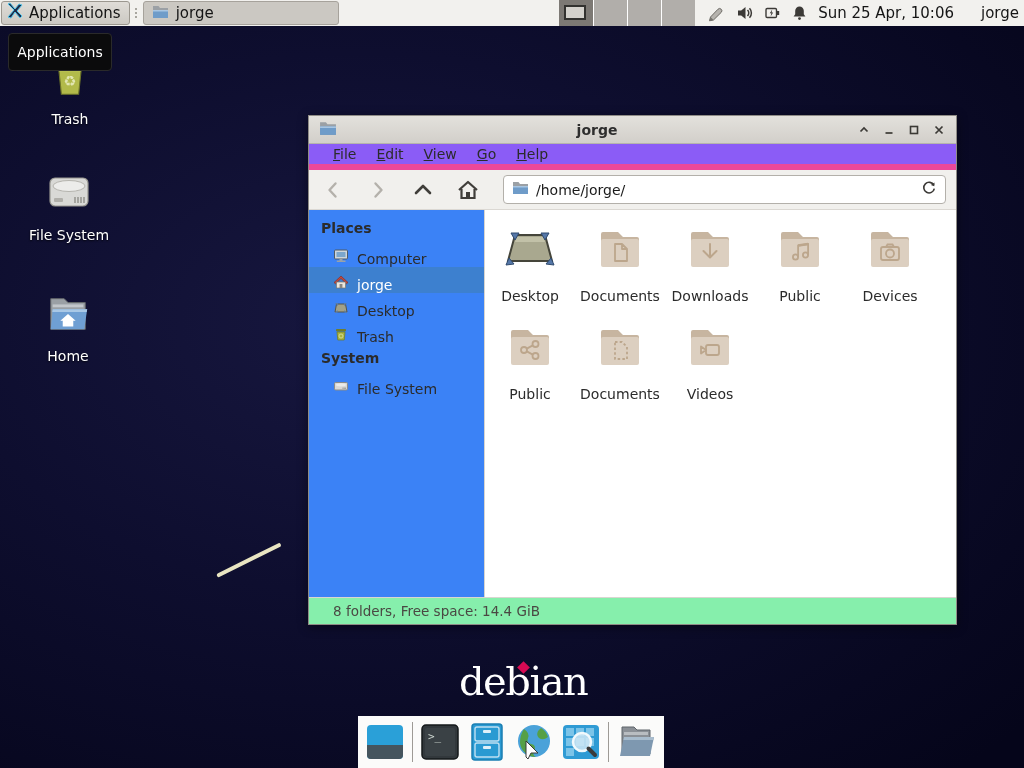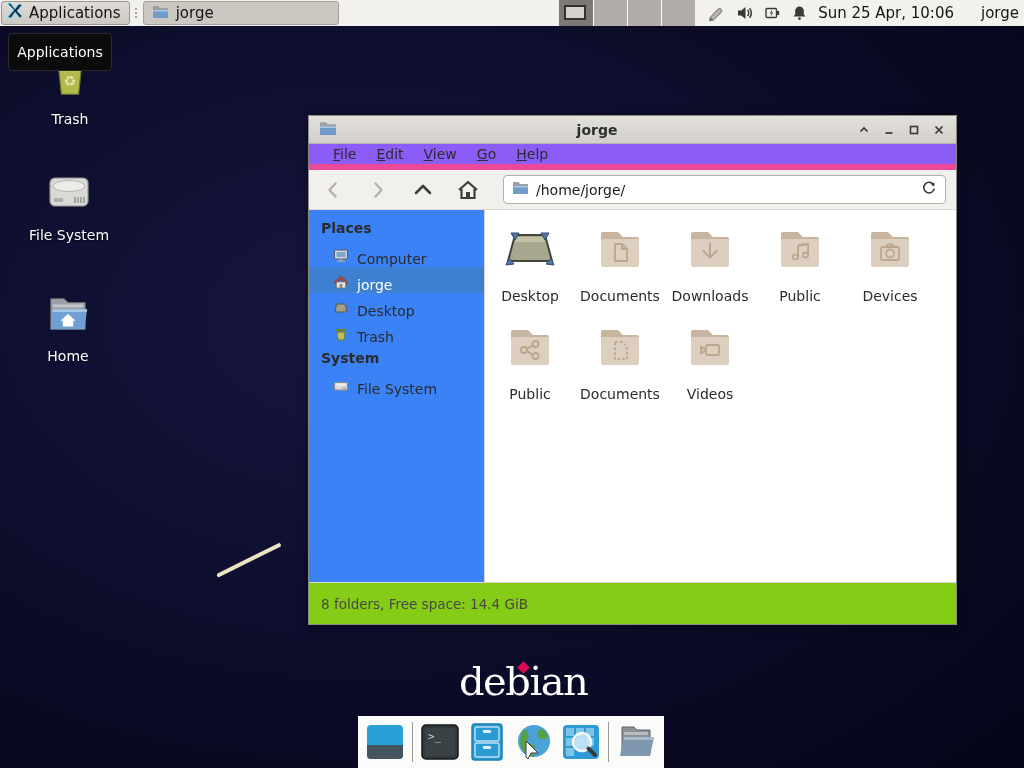--- a/index.html
+++ b/index.html
@@ -61,22 +61,22 @@
     display:flex; align-items:center; padding:0 8px; gap:7px; }
   .pathtext { flex:1; font-size:14px; color:#1a1a1a; }
   .wbody { flex:1; display:flex; min-height:0; }
   .sidebar { width:176px; background:#3b82f6; border-right:1px solid #d7d4cf; padding-top:5px; }
   .side-header { font-size:14px; font-weight:bold; color:#2b2b2b; padding:5px 0 5px 12px; }
   .side-row { height:26px; display:flex; align-items:flex-end; gap:8px; padding-left:24px; font-size:14px; color:#2b2b2b; }
   .side-row.selected { background:#3d80cf; color:#fff; }
   .mainview { flex:1; background:#fff; display:flex; flex-wrap:wrap; align-content:flex-start; padding-top:17px; }
   .fitem { width:90px; height:98px; display:flex; flex-direction:column; align-items:center; }
   .fitem .flabel { margin-top:13px; font-size:14px; color:#2b2b2b; white-space:nowrap; }
-  .statusbar { height:42px; background:#84cc16; border-top:1px solid #d9d6d1; display:flex; align-items:center;
-    padding-left:12px; font-size:13.5px; color:#4a4843; }
+  .statusbar { height:27px; background:#86efac; border-top:1px solid #d9d6d1; display:flex; align-items:center;
+    padding-left:24px; font-size:13.5px; color:#4a4843; }
 
   
   .dock { position:absolute; left:358px; top:716px; width:306px; height:52px; background:#fbfbfa;
     display:flex; align-items:center; padding:0 7px; gap:7px; }
   .dock-sep { width:1px; height:40px; background:#9d9a95; }
   .dockbtn { width:40px; height:40px; display:flex; align-items:center; justify-content:center; }
 </style>
 </head>
 <body>
 

